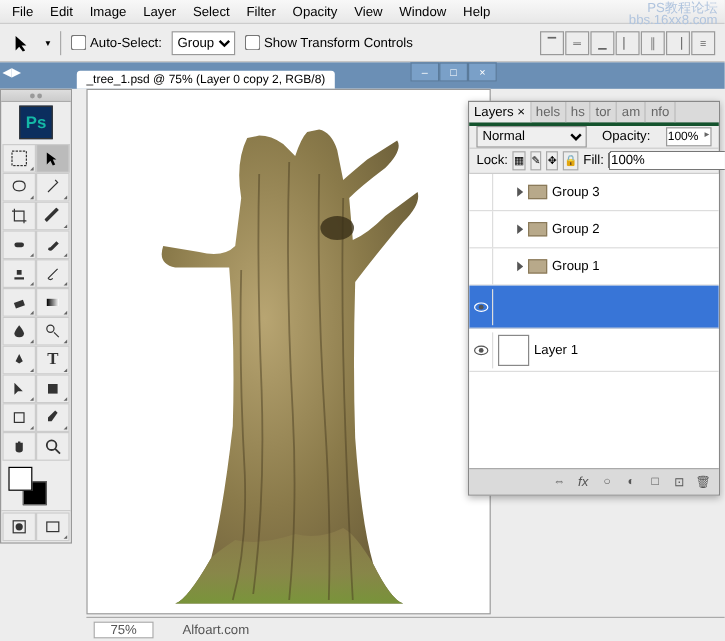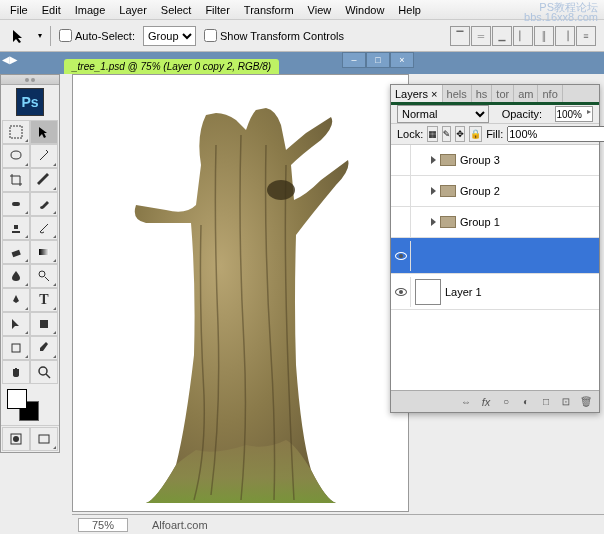--- a/index.html
+++ b/index.html
@@ -11,30 +11,30 @@
 .optionsbar { background: #ededed; border-bottom: 1px solid #bbb; padding: 4px 8px; height: 32px; display: flex; align-items: center; gap: 8px; }
 .optionsbar .tool-icon { width: 22px; height: 18px; display: flex; align-items: center; justify-content: center; }
 .optionsbar select { font-size: 11px; height: 20px; border: 1px solid #999; background: #fff; }
 .optionsbar input[type=checkbox] { vertical-align: middle; }
 .optionsbar label { display: flex; align-items: center; gap: 3px; }
 .alignbtns { display: flex; gap: 1px; margin-left: auto; }
 .alignbtns .ab { width: 20px; height: 20px; border: 1px solid #999; background: #ededed; display: flex; align-items: center; justify-content: center; font-size: 9px; color: #666; }
 
 .tabbar { background: #6b8fb5; height: 22px; display: flex; align-items: flex-end; padding-left: 4px; color: #fff; position: relative; }
 .tabbar .ctrl { position: absolute; left: 2px; top: 2px; font-size: 10px; }
-.tabbar .tab { background: #bef264; color: #000; padding: 2px 8px; border-radius: 3px 3px 0 0; font-size: 10px; margin-left: 60px; font-style: italic; }
+.tabbar .tab { background: #ffffff; color: #000; padding: 2px 8px; border-radius: 3px 3px 0 0; font-size: 10px; margin-left: 60px; }
 .tabbar .winbtns { position: absolute; right: 190px; top: 0; display: flex; }
 .tabbar .winbtns div { width: 24px; height: 16px; border: 1px solid #5a7a9a; background: #7aa0c8; color: #fff; text-align: center; font-size: 9px; line-height: 14px; }
 
 .workspace { position: absolute; top: 74px; left: 0; right: 0; bottom: 0; }
 
 .toolbox { position: absolute; top: 0; left: 0; width: 60px; background: #ededed; border: 1px solid #999; }
 .toolbox .header { height: 10px; background: linear-gradient(#ddd,#ccc); border-bottom: 1px solid #aaa; display: flex; justify-content: center; align-items: center; gap: 2px; }
 .toolbox .header span { width: 4px; height: 4px; background: #999; border-radius: 2px; }
-.toolbox .ps { width: 28px; height: 28px; margin: 3px auto; background: #0b2e5e; color: #7dd3fc; display: flex; align-items: center; justify-content: center; font-weight: bold; font-size: 14px; border: 1px solid #333; }
+.toolbox .ps { width: 28px; height: 28px; margin: 3px auto; background: #0b2e5e; color: #14b8a6; display: flex; align-items: center; justify-content: center; font-weight: bold; font-size: 14px; border: 1px solid #333; }
 .toolbox .grid { display: grid; grid-template-columns: 1fr 1fr; gap: 0; padding: 1px; }
 .toolbox .tbtn { height: 24px; border: 1px solid #ccc; background: #ededed; display: flex; align-items: center; justify-content: center; color: #333; position: relative; cursor: default; }
 .toolbox .tbtn.sel { background: #bbb; }
 .toolbox .tbtn .tri { position: absolute; right: 1px; bottom: 1px; width: 0; height: 0; border-left: 3px solid transparent; border-bottom: 3px solid #666; }
 .toolbox .swatches { padding: 4px 6px; }
 .toolbox .swatches .sw { position: relative; width: 32px; height: 32px; }
 .toolbox .swatches .fg { position: absolute; top: 0; left: 0; width: 20px; height: 20px; background: #fff; border: 1px solid #000; }
 .toolbox .swatches .bg { position: absolute; bottom: 0; right: 0; width: 20px; height: 20px; background: #000; border: 1px solid #666; }
 
 .canvas { position: absolute; top: 0; left: 72px; right: 195px; bottom: 22px; background: #fff; border: 1px solid #999; overflow: hidden; }
@@ -83,21 +83,21 @@
 </head>
 <body>
 
 <div class="menubar">
   <span>File</span>
   <span>Edit</span>
   <span>Image</span>
   <span>Layer</span>
   <span>Select</span>
   <span>Filter</span>
-  <span>Transform</span>
+  <span>Opacity</span>
   <span>View</span>
   <span>Window</span>
   <span>Help</span>
   <div class="watermark">
     <div>PS教程论坛</div>
     <div>bbs.16xx8.com</div>
   </div>
 </div>
 
 <div class="optionsbar">

